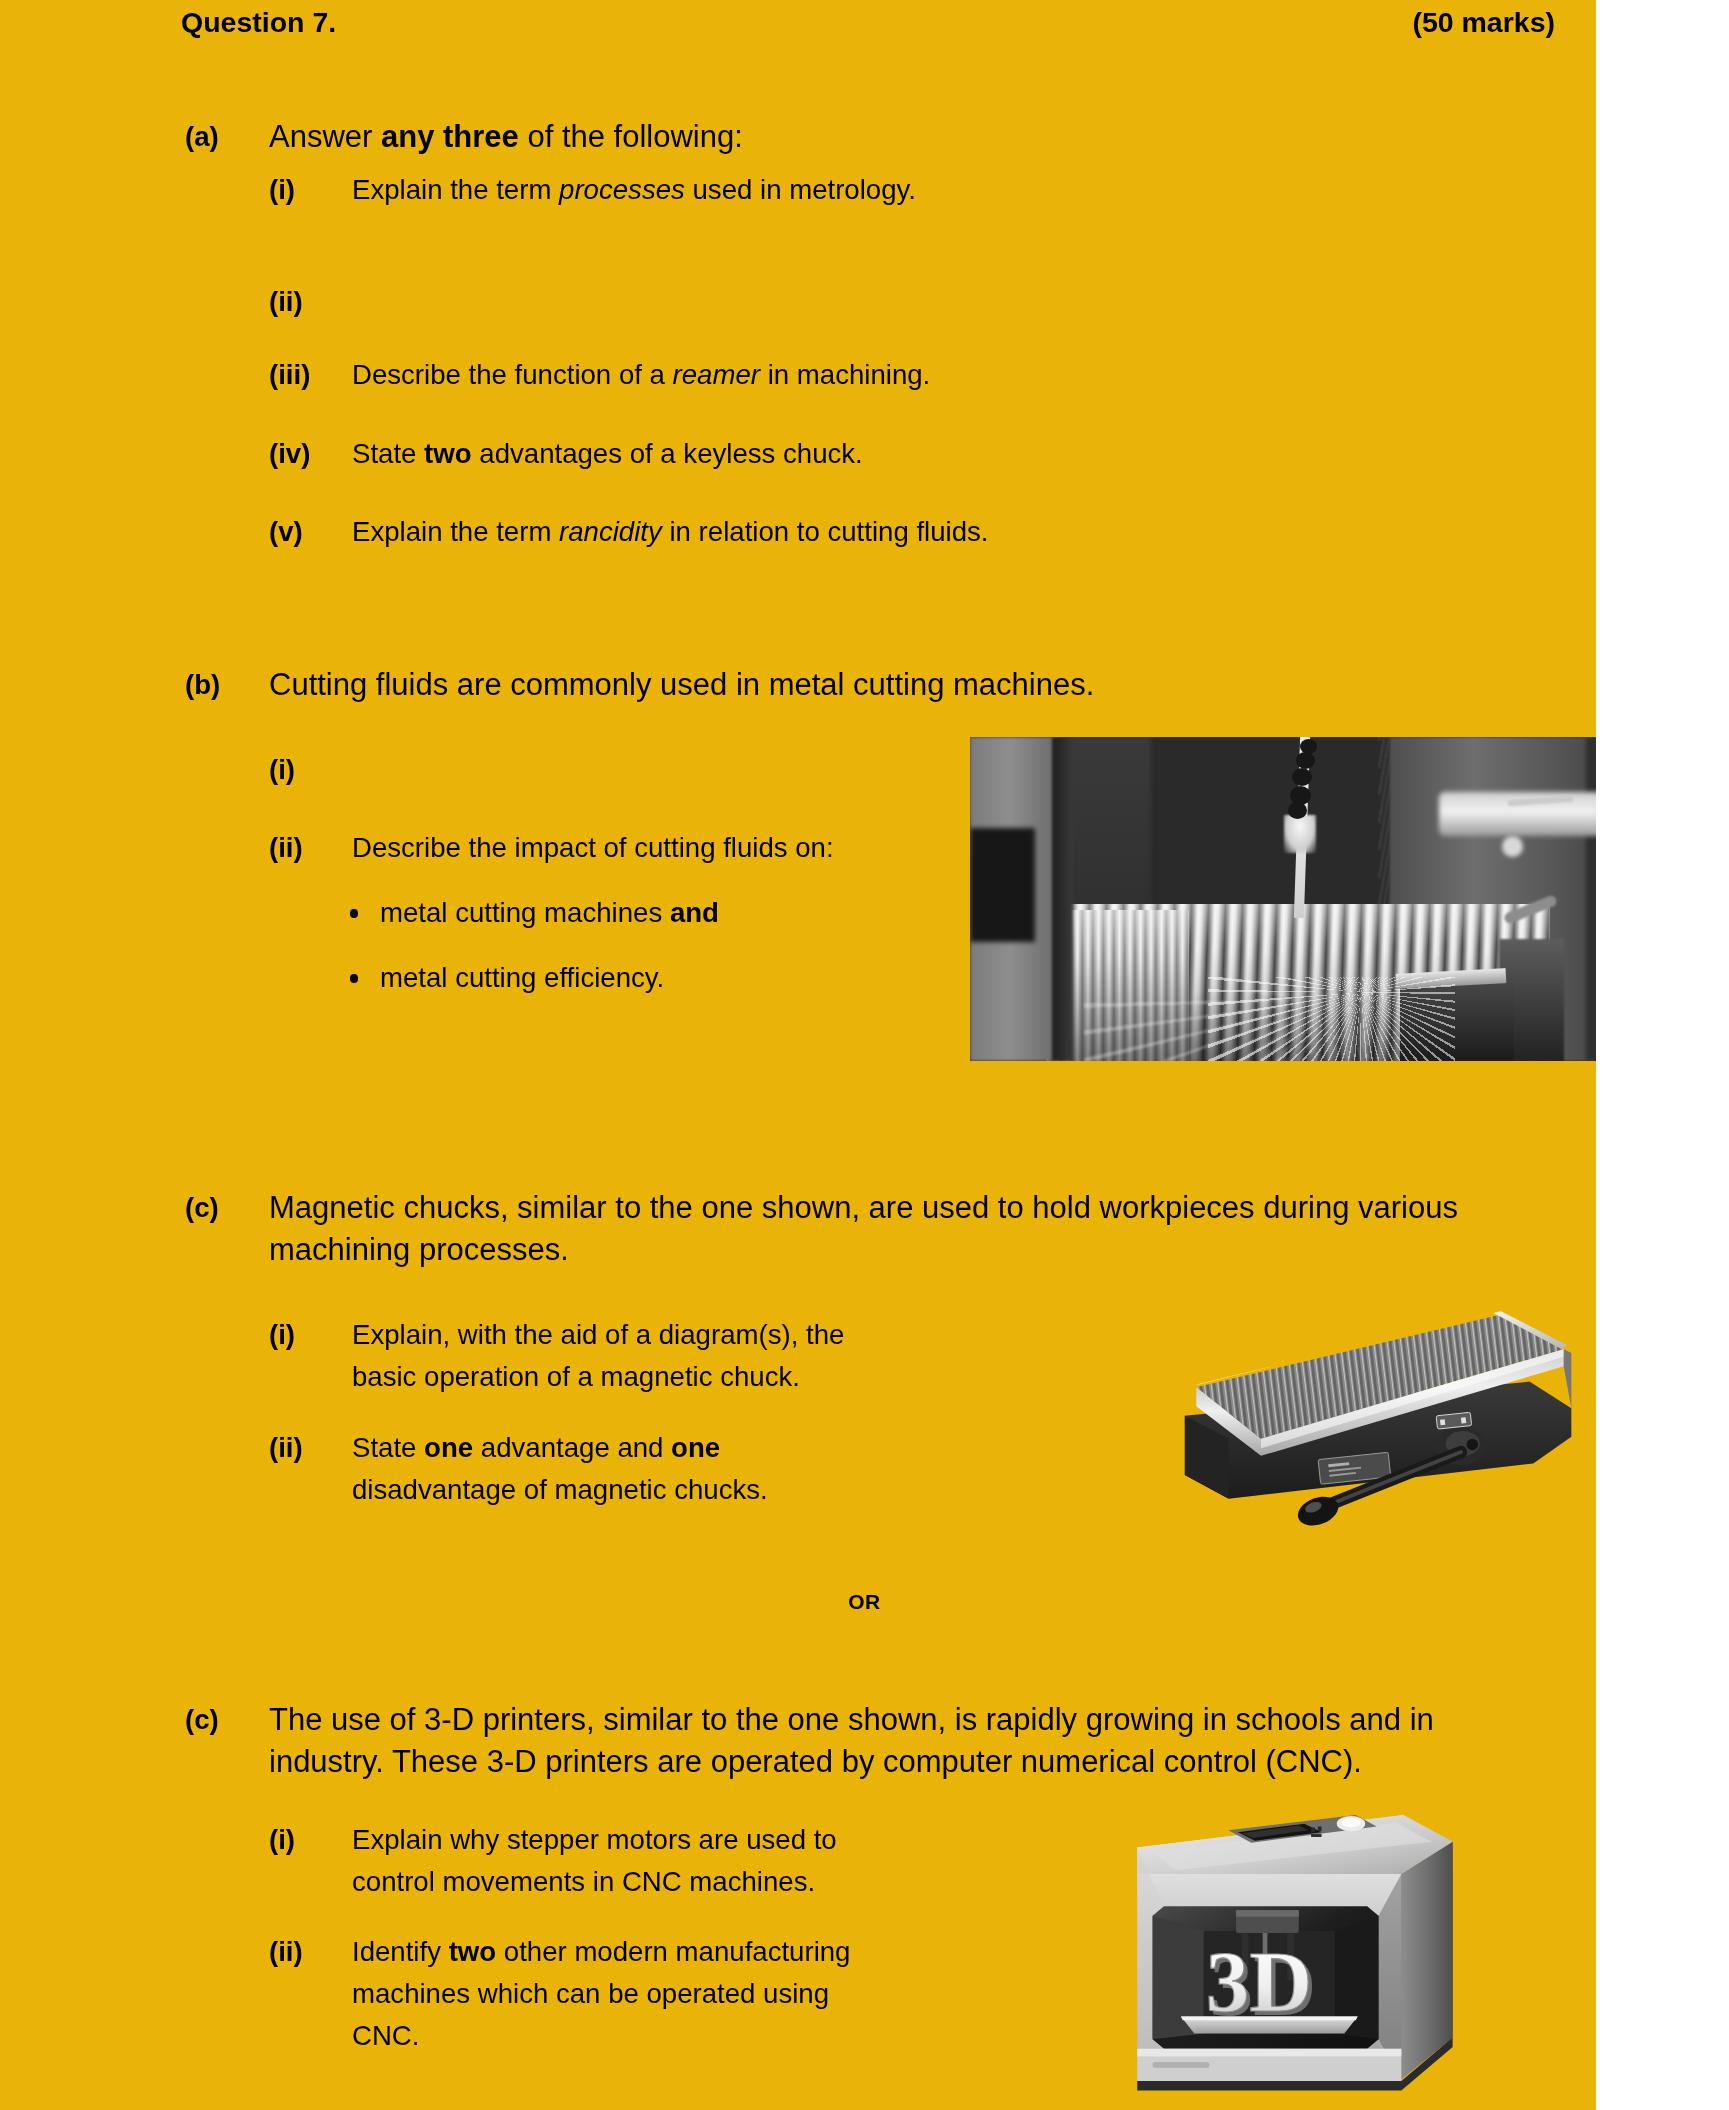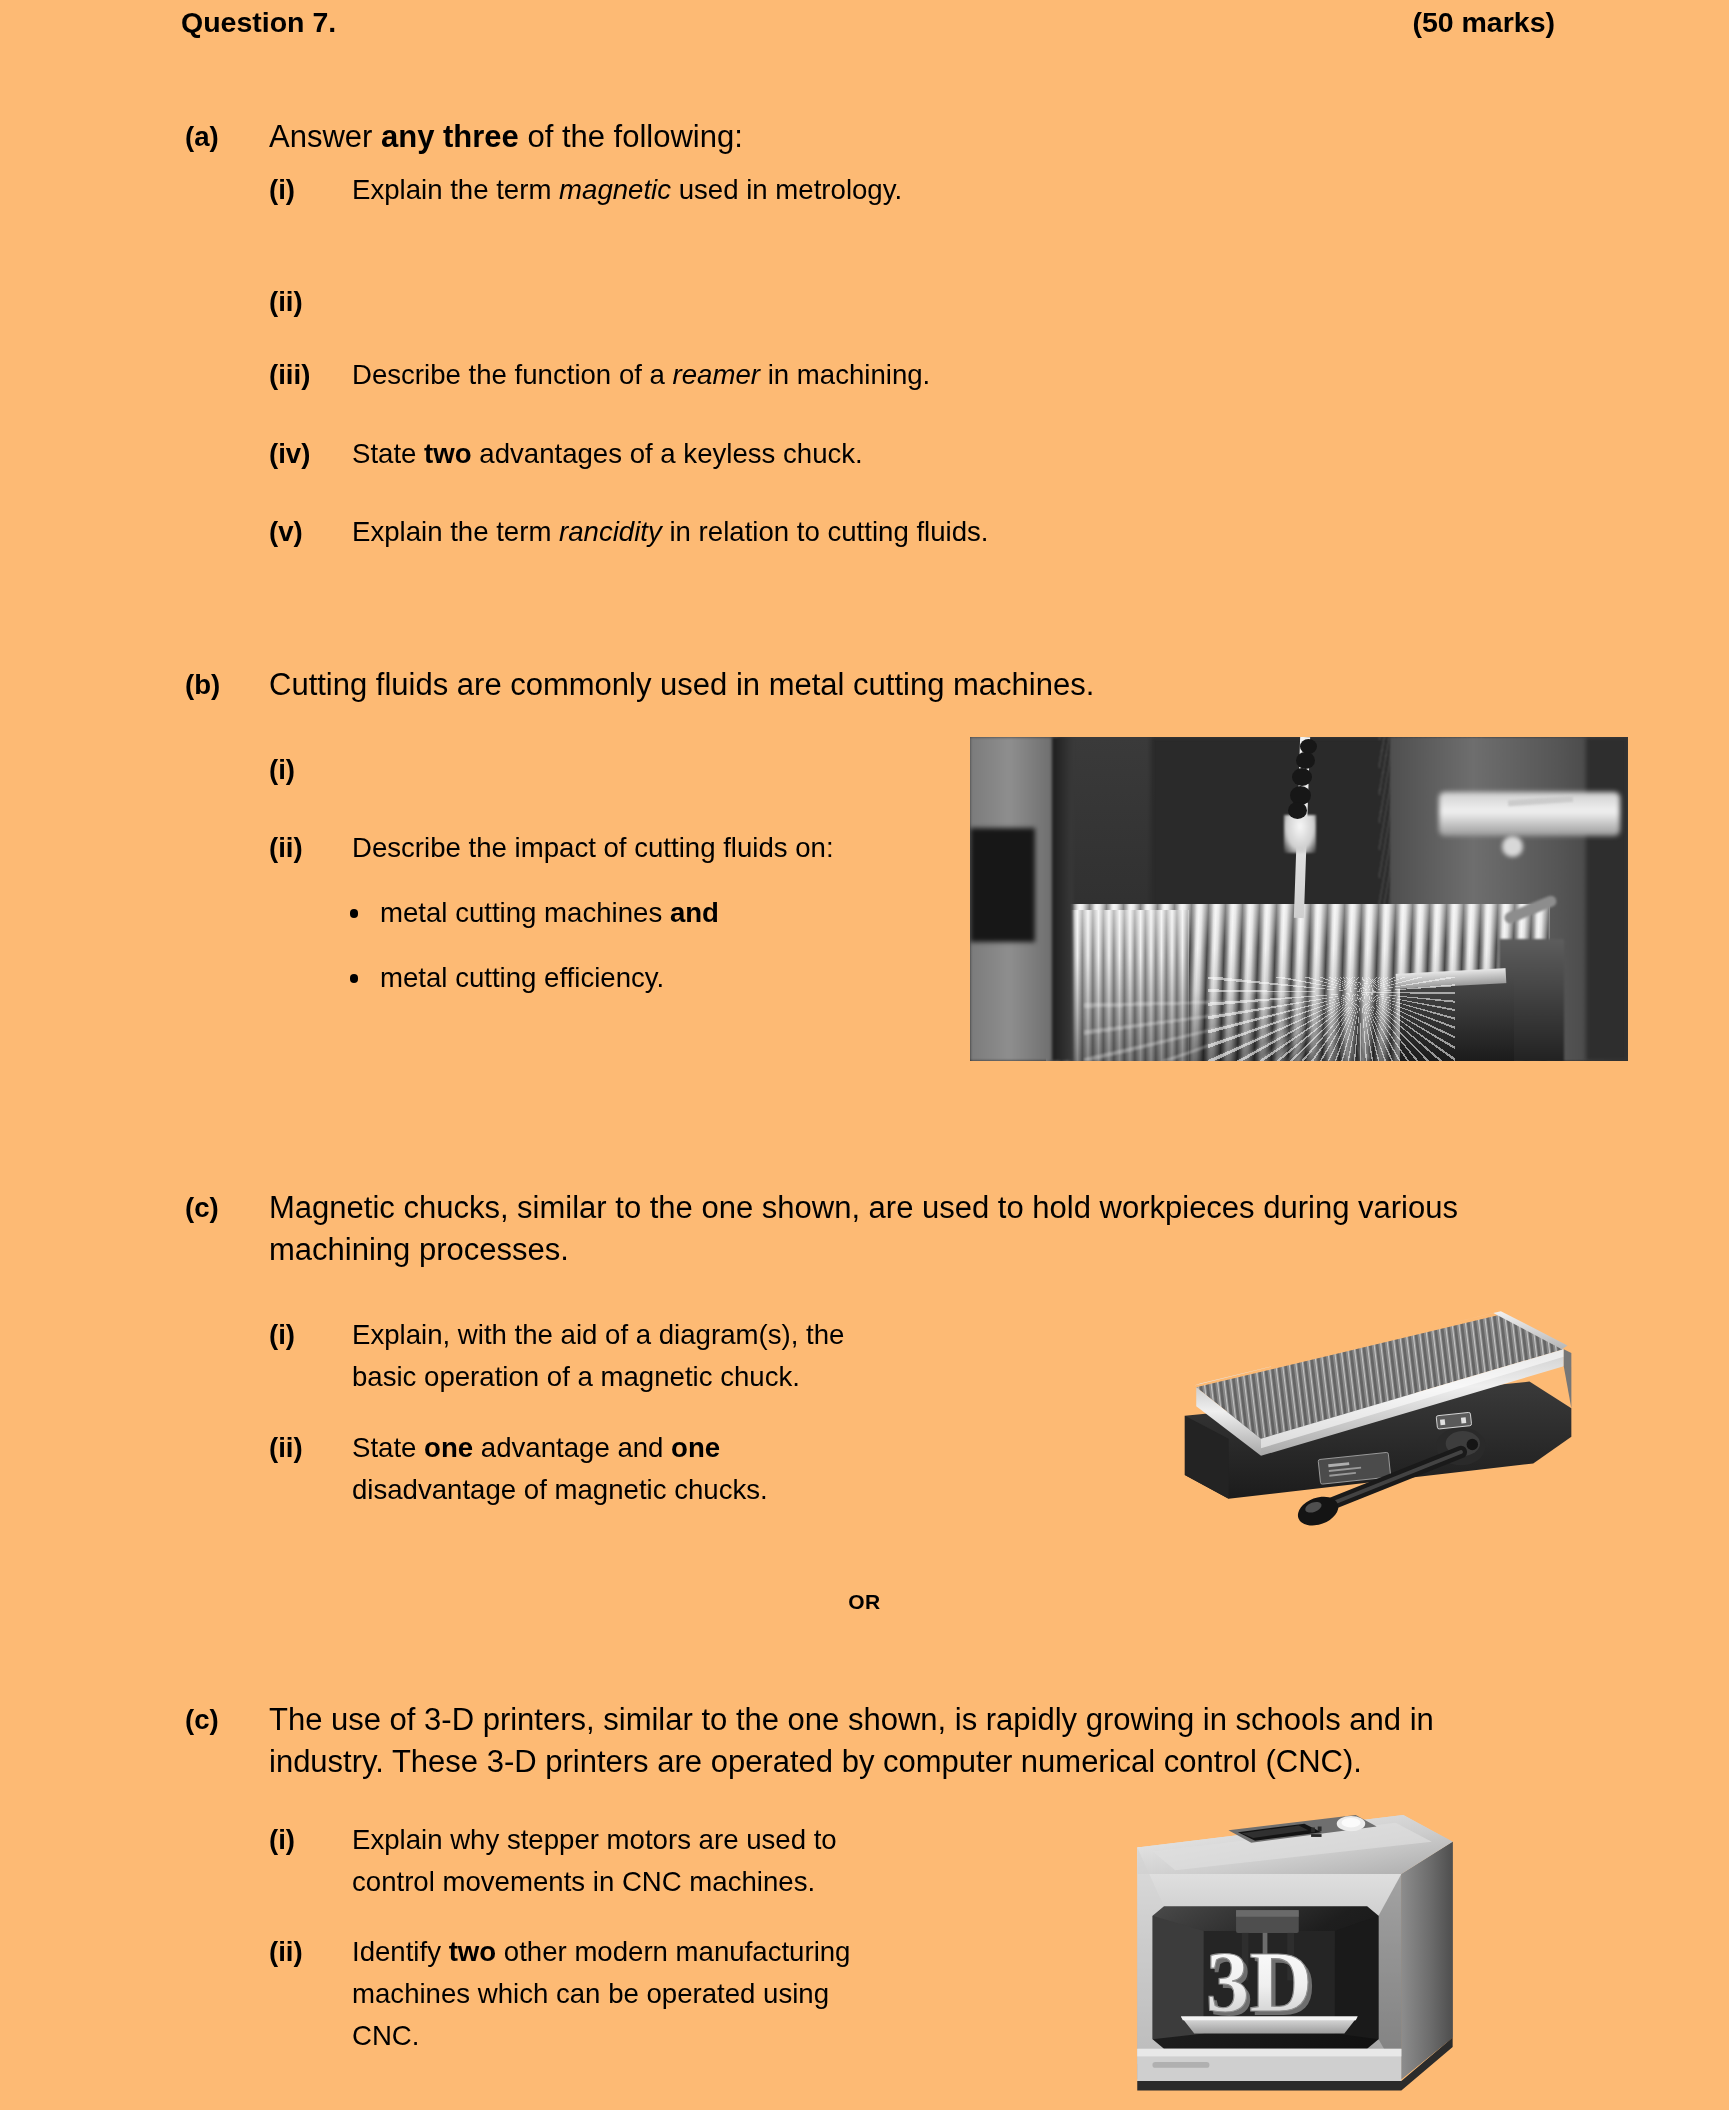--- a/index.html
+++ b/index.html
@@ -6,23 +6,23 @@
     margin: 0;
     padding: 0;
     background: #ffffff;
   }
   body {
     font-family: "Liberation Sans", sans-serif;
     color: #000000;
   }
   .page {
     position: relative;
-    width: 1729px;
+    width: 1596px;
     height: 2111px;
-    background: #fdba74;
+    background: #eab308;
     overflow: hidden;
   }
 
   
   .header {
     position: absolute;
     left: 181px;
     top: 5.7px;
     width: 1374px;
     display: flex;
@@ -330,21 +330,21 @@
     <span>(50 marks)</span>
   </div>
 
   <div class="part" style="left:185px; top:116px; width:1236px;">
     <span class="label">(a)</span>
     <span class="body"><span>Answer </span><b>any three</b><span> of the following:</span></span>
   </div>
 
   <div class="roman" style="left:269px; top:169px; width:1160px;">
     <span class="label">(i)</span>
-    <span class="body"><span>Explain the term </span><i>magnetic</i><span> used in metrology.</span></span>
+    <span class="body"><span>Explain the term </span><i>processes</i><span> used in metrology.</span></span>
   </div>
 
   <div class="roman" style="left:269px; top:281px; width:1160px;">
     <span class="label">(ii)</span>
   </div>
 
   <div class="roman" style="left:269px; top:354px; width:1160px;">
     <span class="label">(iii)</span>
     <span class="body"><span>Describe the function of a </span><i>reamer</i><span> in machining.</span></span>
   </div>

